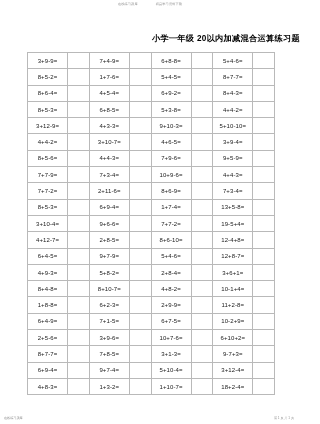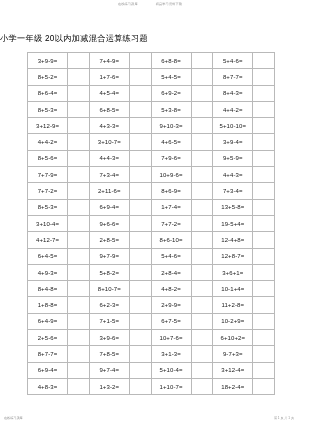--- a/index.html
+++ b/index.html
@@ -31,23 +31,23 @@
     white-space: nowrap;
   }
   .doc-header span { display: inline-block; }
 
   
   .title {
     position: absolute;
     top: 33px;
     left: 0;
     width: 300px;
-    text-align: left;
+    text-align: right;
     font-size: 8.2px;
-    font-weight: normal;
+    font-weight: bold;
     color: #000000;
     letter-spacing: 0.3px;
     white-space: nowrap;
   }
 
   
   .sheet {
     position: absolute;
     top: 52px;
     left: 27px;

